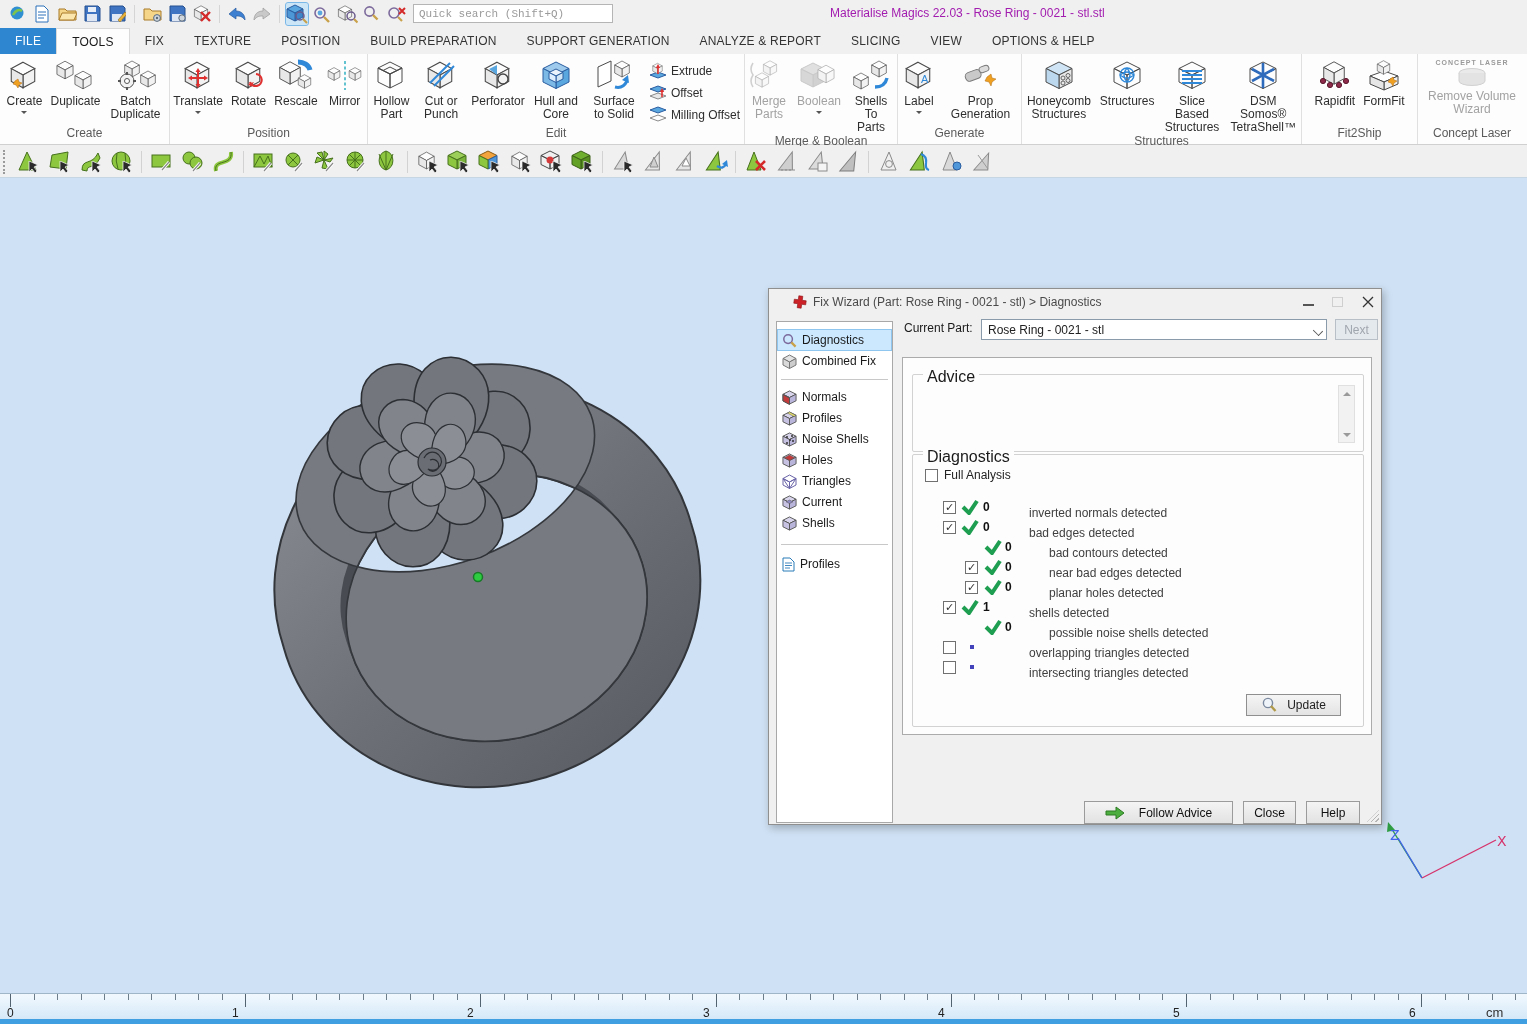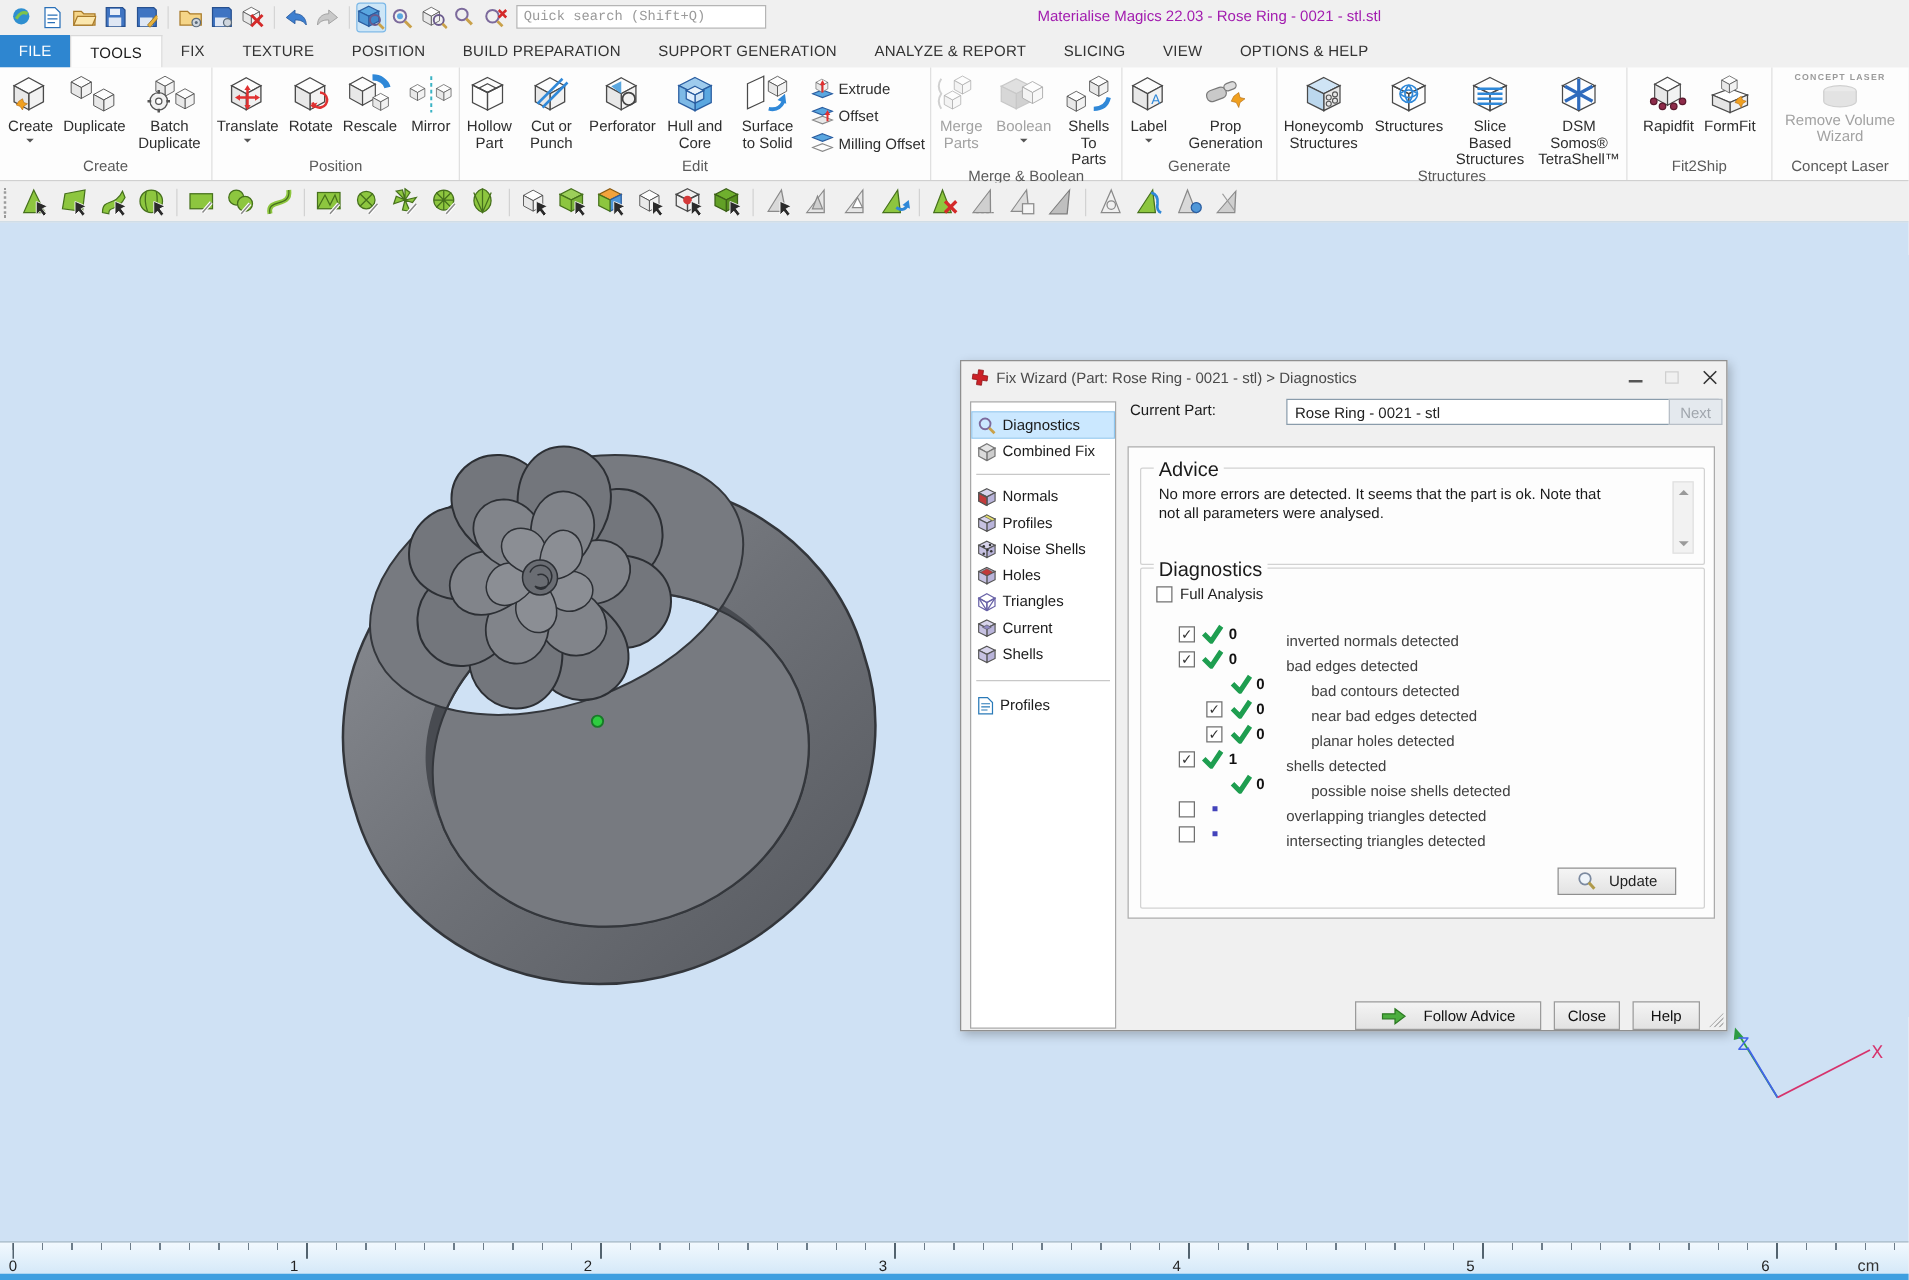--- a/index.html
+++ b/index.html
@@ -58,33 +58,33 @@
       repeating-linear-gradient(90deg,#6d7d8a 0 1px,transparent 1px 23.52px) 10px 0/100% 6px no-repeat padding-box,
       linear-gradient(#f2f9fe,#cfe5f7);
     border-top:1px solid #9fb6c8; }
   #ruler .blue { position:absolute; left:0; bottom:0; width:100%; height:5px; background:#3f9fe0; }
   #ruler .rl { position:absolute; top:12px; font-size:12px; color:#222; }
   #ruler .unit { position:absolute; top:11px; left:1486px; font-size:13px; color:#333; }
 
   
   #fixwiz { position:absolute; left:768px; top:288px; width:614px; height:537px; background:#f0f0f0;
     border:1px solid #8f8f8f; box-shadow:2px 3px 8px rgba(0,0,0,.25); }
-  #fw-title { position:absolute; left:0; top:0; width:100%; height:25px; display:flex; align-items:center; padding-left:8px; }
+  #fw-title { position:absolute; left:0; top:0; width:100%; height:25px; display:flex; align-items:center; padding-left:24px; }
   #fw-title .txt { font-size:12px; color:#4a4a4a; margin-left:6px; }
   .winbtns { position:absolute; right:6px; top:0; height:25px; display:flex; align-items:center; gap:18px; }
   .wb { width:14px; height:14px; display:flex; align-items:center; justify-content:center; }
   .wb.min { border-bottom:2px solid #555; height:8px; width:11px; }
   .wb.max { border:1px solid #cfcfcf; width:11px; height:10px; }
   .fw-sidebar { position:absolute; left:7px; top:32px; width:117px; height:502px; background:#fff; border:1px solid #a8a8a8; }
   .fwitem { position:absolute; left:1px; width:113px; height:20px; display:flex; align-items:center; gap:5px; padding-left:4px; font-size:12px; color:#1a1a1a; }
   .fwitem.sel { background:#cbe8ff; outline:1px solid #8ec6ef; }
   .fwsep { position:absolute; left:4px; width:107px; height:1px; background:#c8c8c8; }
   #fw-curlabel { position:absolute; left:135px; top:32px; font-size:12px; color:#1a1a1a; }
   #fw-combo { position:absolute; left:212px; top:30px; width:346px; height:21px; background:#fff; border:1px solid #8a9cab;
-    font-size:12px; display:flex; align-items:center; padding-left:6px;margin-left:48px; }
+    font-size:12px; display:flex; align-items:center; padding-left:6px; }
   #fw-combo .chev { position:absolute; right:4px; top:7px; width:8px; height:8px; border-right:1.6px solid #555; border-bottom:1.6px solid #555; transform:rotate(45deg) scale(1,.8); }
   #fw-next { position:absolute; left:566px; top:30px; width:43px; height:21px; background:#e4e9ee; border:1px solid #b8bfc7;
     color:#a0a6ad; font-size:12px; display:flex; align-items:center; justify-content:center; }
   #fw-main { position:absolute; left:133px; top:68px; width:470px; height:378px; background:#fdfdfd; border:1px solid #ababab; }
   .gbox { position:absolute; border:1px solid #d2d2d2; border-radius:2px; }
   .gbox .legend { position:absolute; left:10px; top:-7px; background:#fdfdfd; padding:0 4px; font-size:16px; color:#1a1a1a; }
   #gb-advice { left:9px; top:16px; width:452px; height:78px; }
   #advice-text { position:absolute; left:14px; top:13px; width:370px; font-size:12px; line-height:15px; color:#1a1a1a; }
   .vscroll { position:absolute; right:8px; top:10px; width:17px; height:58px; background:#f2f2f2; border:1px solid #e0e0e0; }
   .vscroll .a { position:absolute; left:0; width:15px; height:15px; display:flex; align-items:center; justify-content:center; }
@@ -977,21 +977,20 @@
     <span id="fw-curlabel">Current Part:</span>
     <div id="fw-combo">
       <span>Rose Ring - 0021 - stl</span>
       <span class="chev"></span>
     </div>
     <div id="fw-next">Next</div>
 
     <div id="fw-main">
       <div class="gbox" id="gb-advice">
         <span class="legend">Advice</span>
-        <div id="advice-text">No more errors are detected. It seems that the part is ok. Note that not all parameters were analysed.</div>
         <div class="vscroll">
           <span class="a up">
               <i></i>
             </span>
           <span class="a dn">
               <i></i>
             </span>
         </div>
       </div>
 

